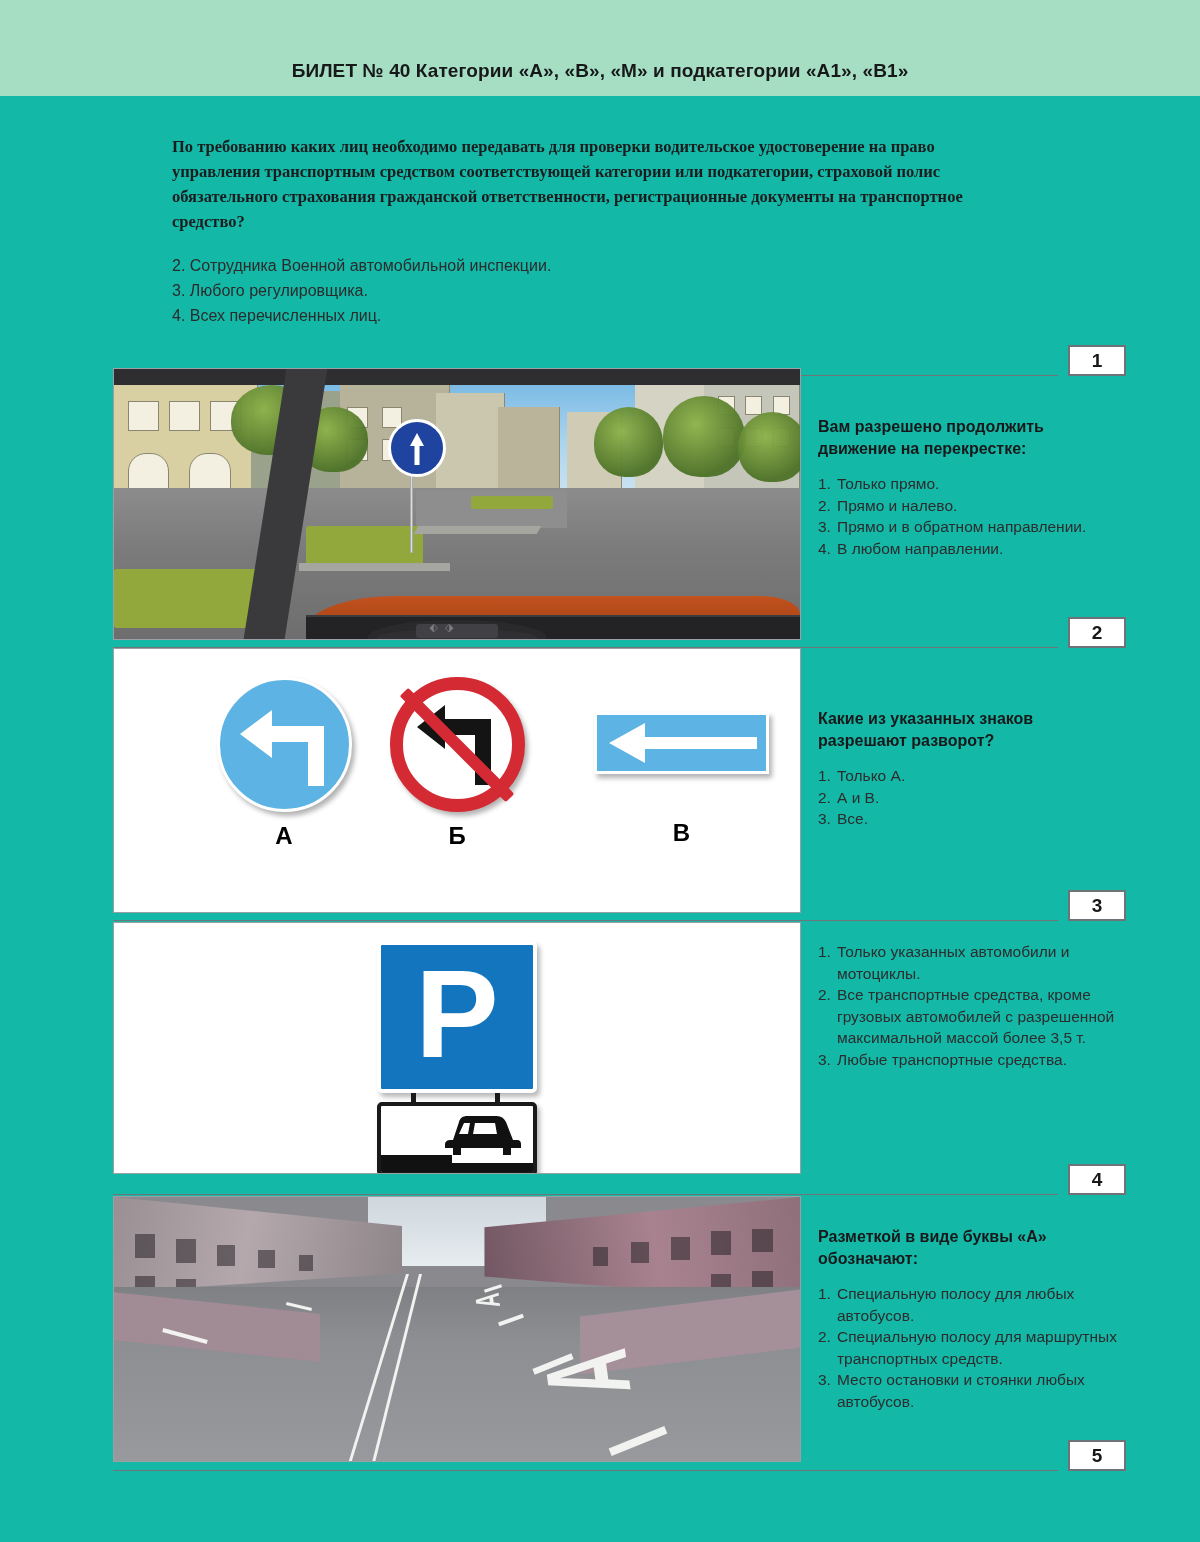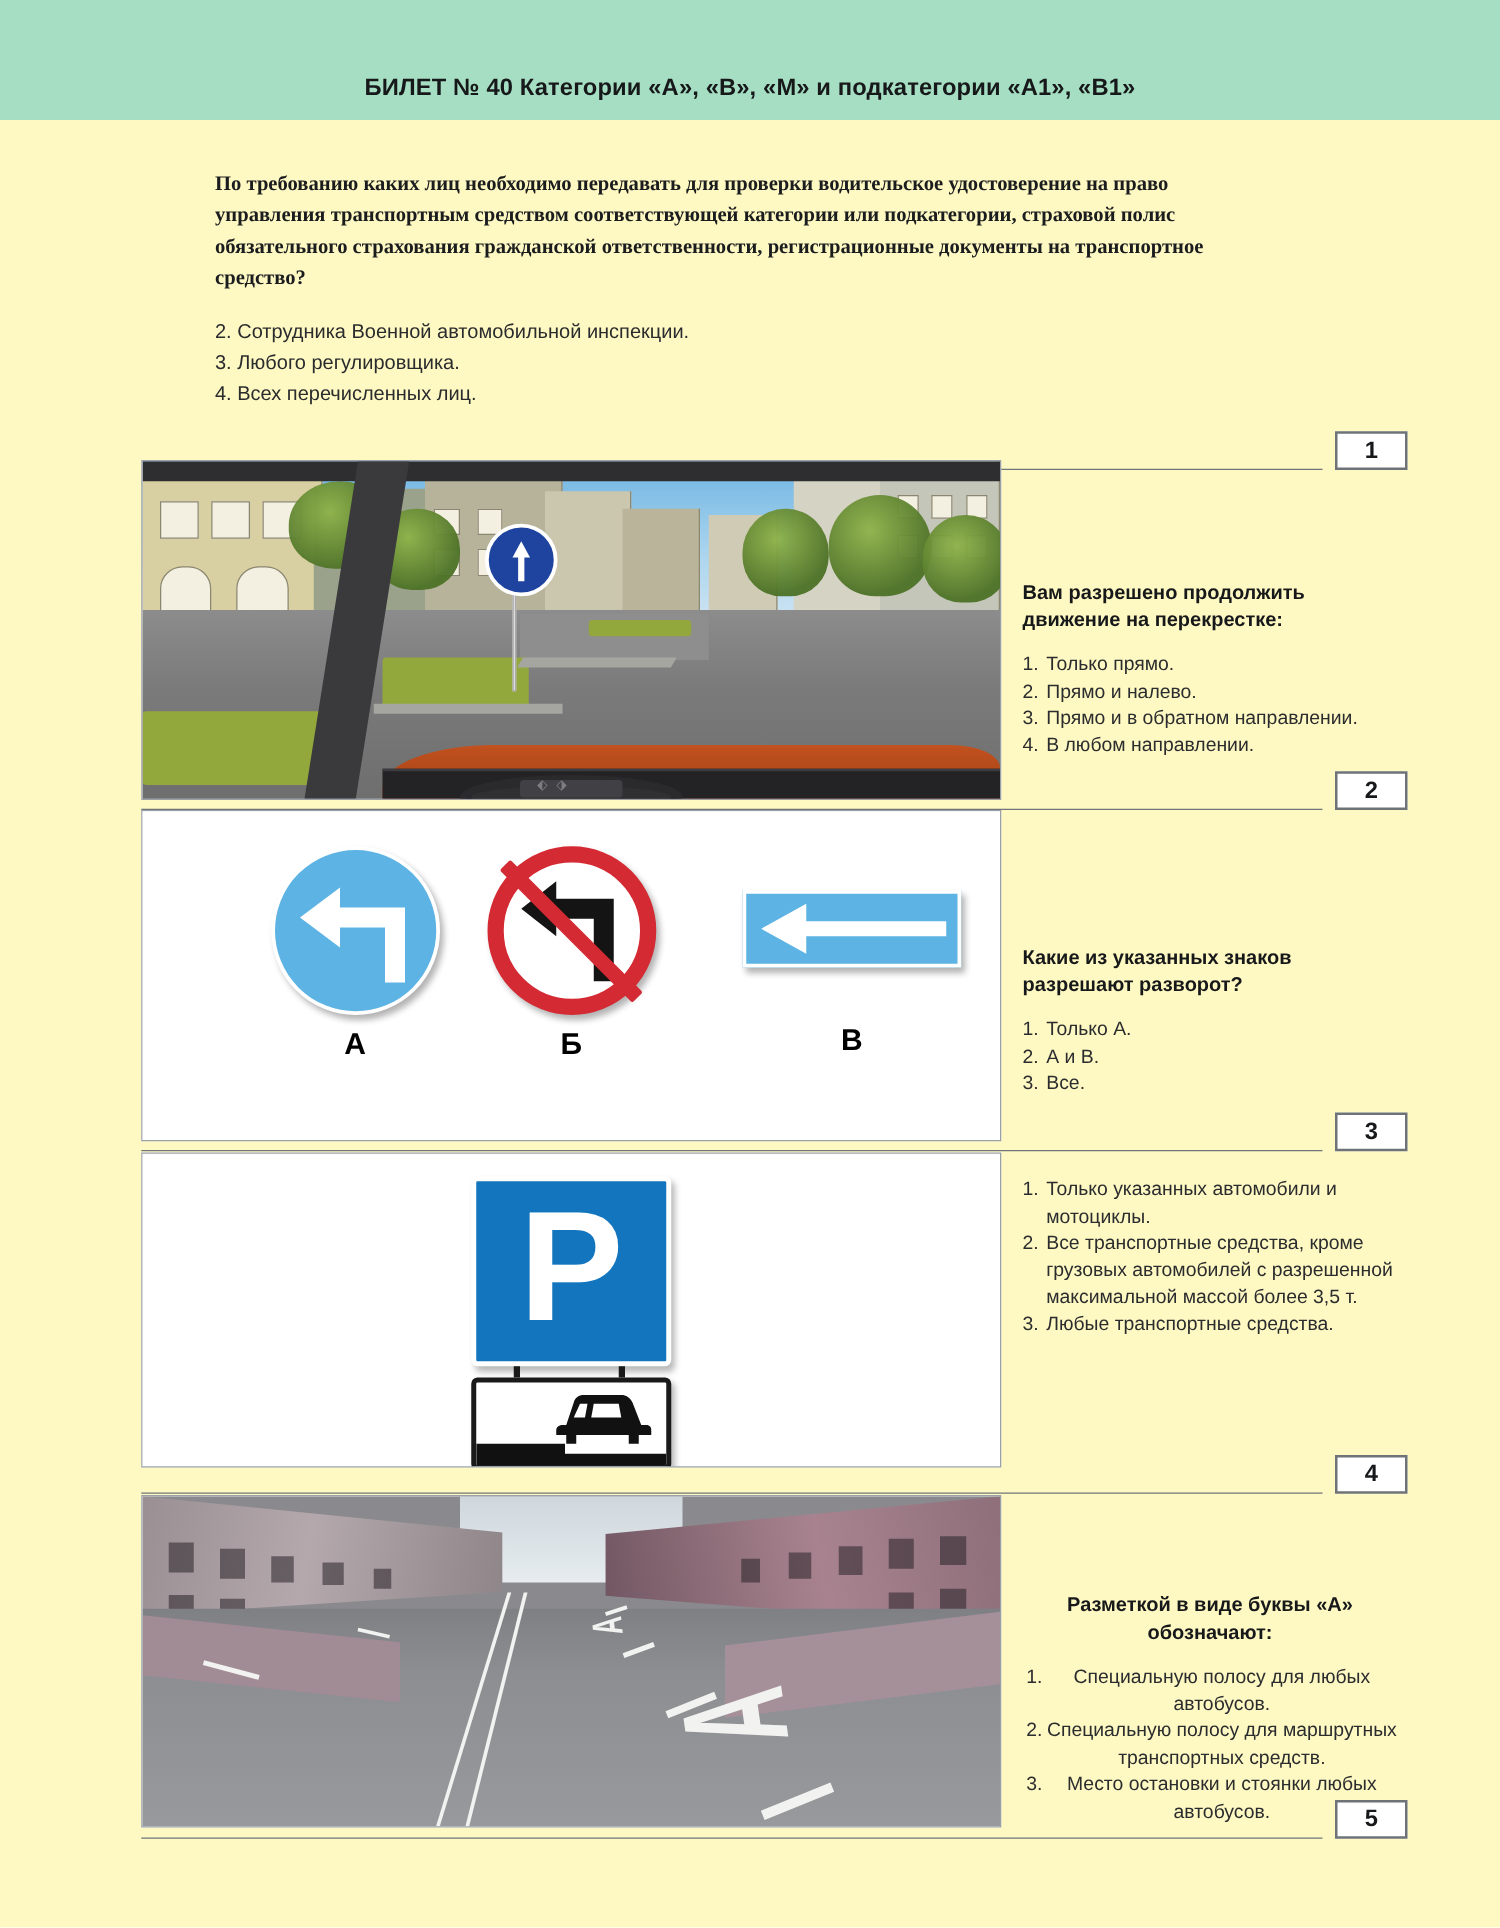--- a/index.html
+++ b/index.html
@@ -2,21 +2,21 @@
 <html><head>
 <meta charset="utf-8">
 <style>
   * { box-sizing: border-box; margin: 0; padding: 0; }
   html, body {
     width: 1200px; height: 1542px;
     background: #ffffff;
     font-family: "Liberation Sans", sans-serif;
     overflow: hidden;
   }
-  .page { position: relative; width: 1200px; height: 1542px; background:#fef9c3; }
+  .page { position: relative; width: 1200px; height: 1542px; background:#14b8a6; }
 
   
   .header-band {
     position: absolute; left:0; top:0; width:1200px; height:96px;
     background: #a5dec3;
   }
   .header-title {
     position:absolute; left:0; top:60px; width:1200px;
     text-align:center;
     font-size:19px; font-weight:bold; color:#17181a;
@@ -46,21 +46,21 @@
     width:688px;
     border:1px solid #9aa0a6;
     background:#ffffff;
     overflow:hidden;
   }
 
   .text-col {
     position:absolute; left:818px; top:0; width:300px;
   }
   .q-title {
-    font-size:16px; font-weight:bold; color:#17181a; line-height:22px;margin-top:48px;
+    font-size:16px; font-weight:bold; color:#17181a; line-height:22px;
   }
   .q-list { margin-top:13px; }
   .q-item {
     display:flex; font-size:15.5px; color:#2b2c2e; line-height:21.5px;
     margin-bottom:0px;
   }
   .q-num { width:19px; flex:0 0 19px; }
   .q-text { flex:1 1 auto; }
 
   
@@ -543,21 +543,21 @@
         <div class="p2-line" style="left:72%; top:91%; width:60px; height:8px; transform:rotate(-22deg);"></div>
 
         <div class="p2-letterA" style="left:53.5%; top:35%; font-size:20px;
              transform:rotate(-96deg) scaleY(1.7);">A</div>
 
         <div class="p2-letterA" style="left:66%; top:55%; font-size:56px;
              transform:rotate(-98deg) scaleY(2.1) scaleX(1.1);">A</div>
       </div>
     </div>
 
-    <div class="text-col" style="top:30px;text-align:center;">
+    <div class="text-col" style="top:30px;">
       <div class="q-title">Разметкой в виде буквы «А» обозначают:</div>
       <div class="q-list">
         <div class="q-item">
           <span class="q-num">1.</span>
           <span class="q-text">Специальную полосу для любых автобусов.</span>
         </div>
         <div class="q-item">
           <span class="q-num">2.</span>
           <span class="q-text">Специальную полосу для маршрутных транспортных средств.</span>
         </div>

